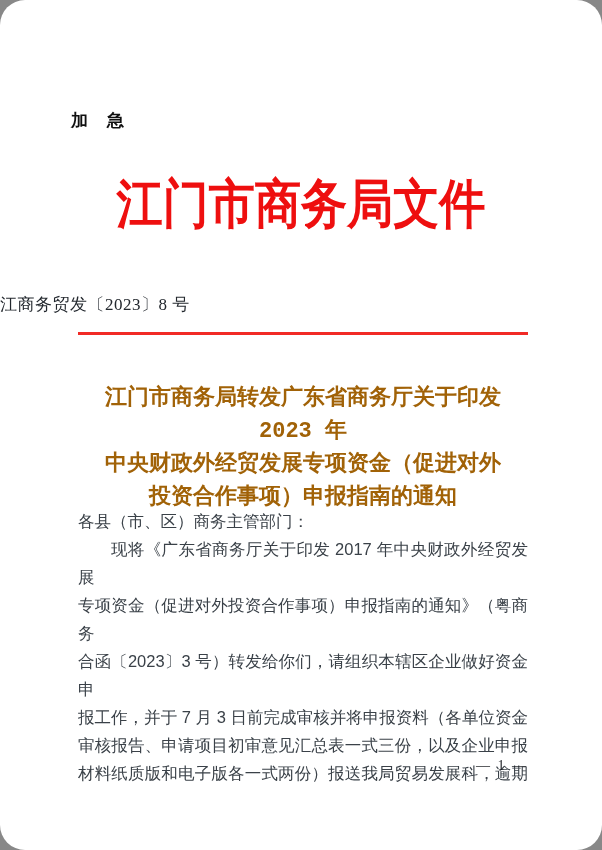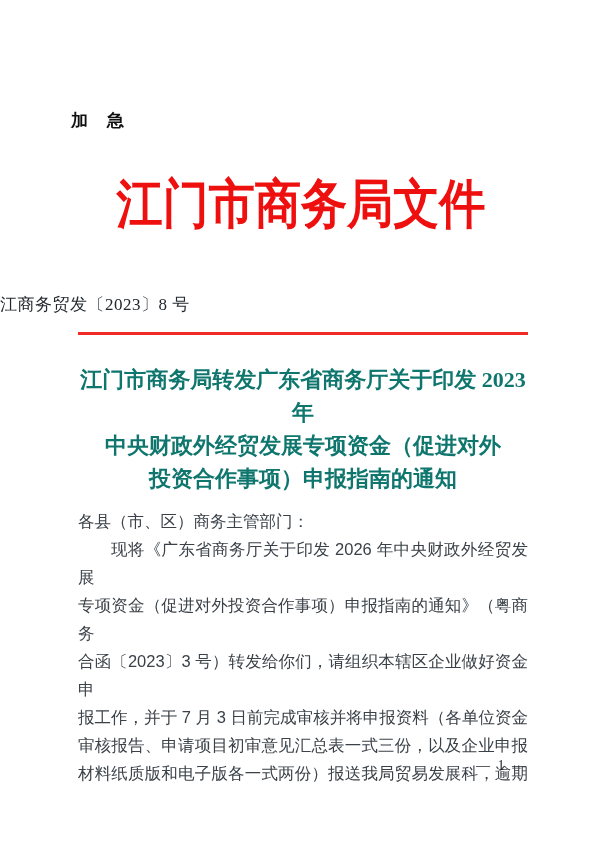--- a/index.html
+++ b/index.html
@@ -4,20 +4,21 @@
 <style>
   html, body { margin: 0; padding: 0; background: #888; }
   .page {
     position: relative;
     width: 602px;
     height: 850px;
     margin: 0 auto;
     background: #ffffff;
     overflow: hidden;
     font-family: "Liberation Serif", serif;
+    border-radius: 25px;
   }
 
   .urgent {
     position: absolute;
     left: 71px;
     top: 109px;
     font-family: "Liberation Sans", sans-serif;
     font-weight: 700;
     font-size: 17px;
     color: #101010;
@@ -57,28 +58,28 @@
     left: 78px;
     top: 332px;
     width: 450px;
     height: 3px;
     background: #f12a26;
   }
 
   .doc-title {
     position: absolute;
     left: 76px;
-    top: 363px;
+    top: 382px;
     width: 454px;
     text-align: center;
     font-weight: 700;
     font-size: 22px;
     line-height: 33px;
-    color: #0f766e;
-    font-family: Liberation Serif, serif;
+    color: #a16207;
+    font-family: Liberation Mono, monospace;
   }
 
   .body-block {
     position: absolute;
     left: 78px;
     top: 507px;
     width: 450px;
     font-size: 16.5px;
     line-height: 28px;
     color: #3a4148;
@@ -115,21 +116,21 @@
   <div class="red-rule"></div>
 
   <div class="doc-title">
     <div>江门市商务局转发广东省商务厅关于印发 2023 年</div>
     <div>中央财政外经贸发展专项资金（促进对外</div>
     <div>投资合作事项）申报指南的通知</div>
   </div>
 
   <div class="body-block">
     <div class="body-line">各县（市、区）商务主管部门：</div>
-    <div class="body-line just indent">现将《广东省商务厅关于印发 2026 年中央财政外经贸发展</div>
+    <div class="body-line just indent">现将《广东省商务厅关于印发 2017 年中央财政外经贸发展</div>
     <div class="body-line just">专项资金（促进对外投资合作事项）申报指南的通知》（粤商务</div>
     <div class="body-line just">合函〔2023〕3 号）转发给你们，请组织本辖区企业做好资金申</div>
     <div class="body-line just">报工作，并于 7 月 3 日前完成审核并将申报资料（各单位资金</div>
     <div class="body-line just">审核报告、申请项目初审意见汇总表一式三份，以及企业申报</div>
     <div class="body-line just">材料纸质版和电子版各一式两份）报送我局贸易发展科，逾期</div>
   </div>
 
   <div class="page-number">— 1 —</div>
 
 </div>

